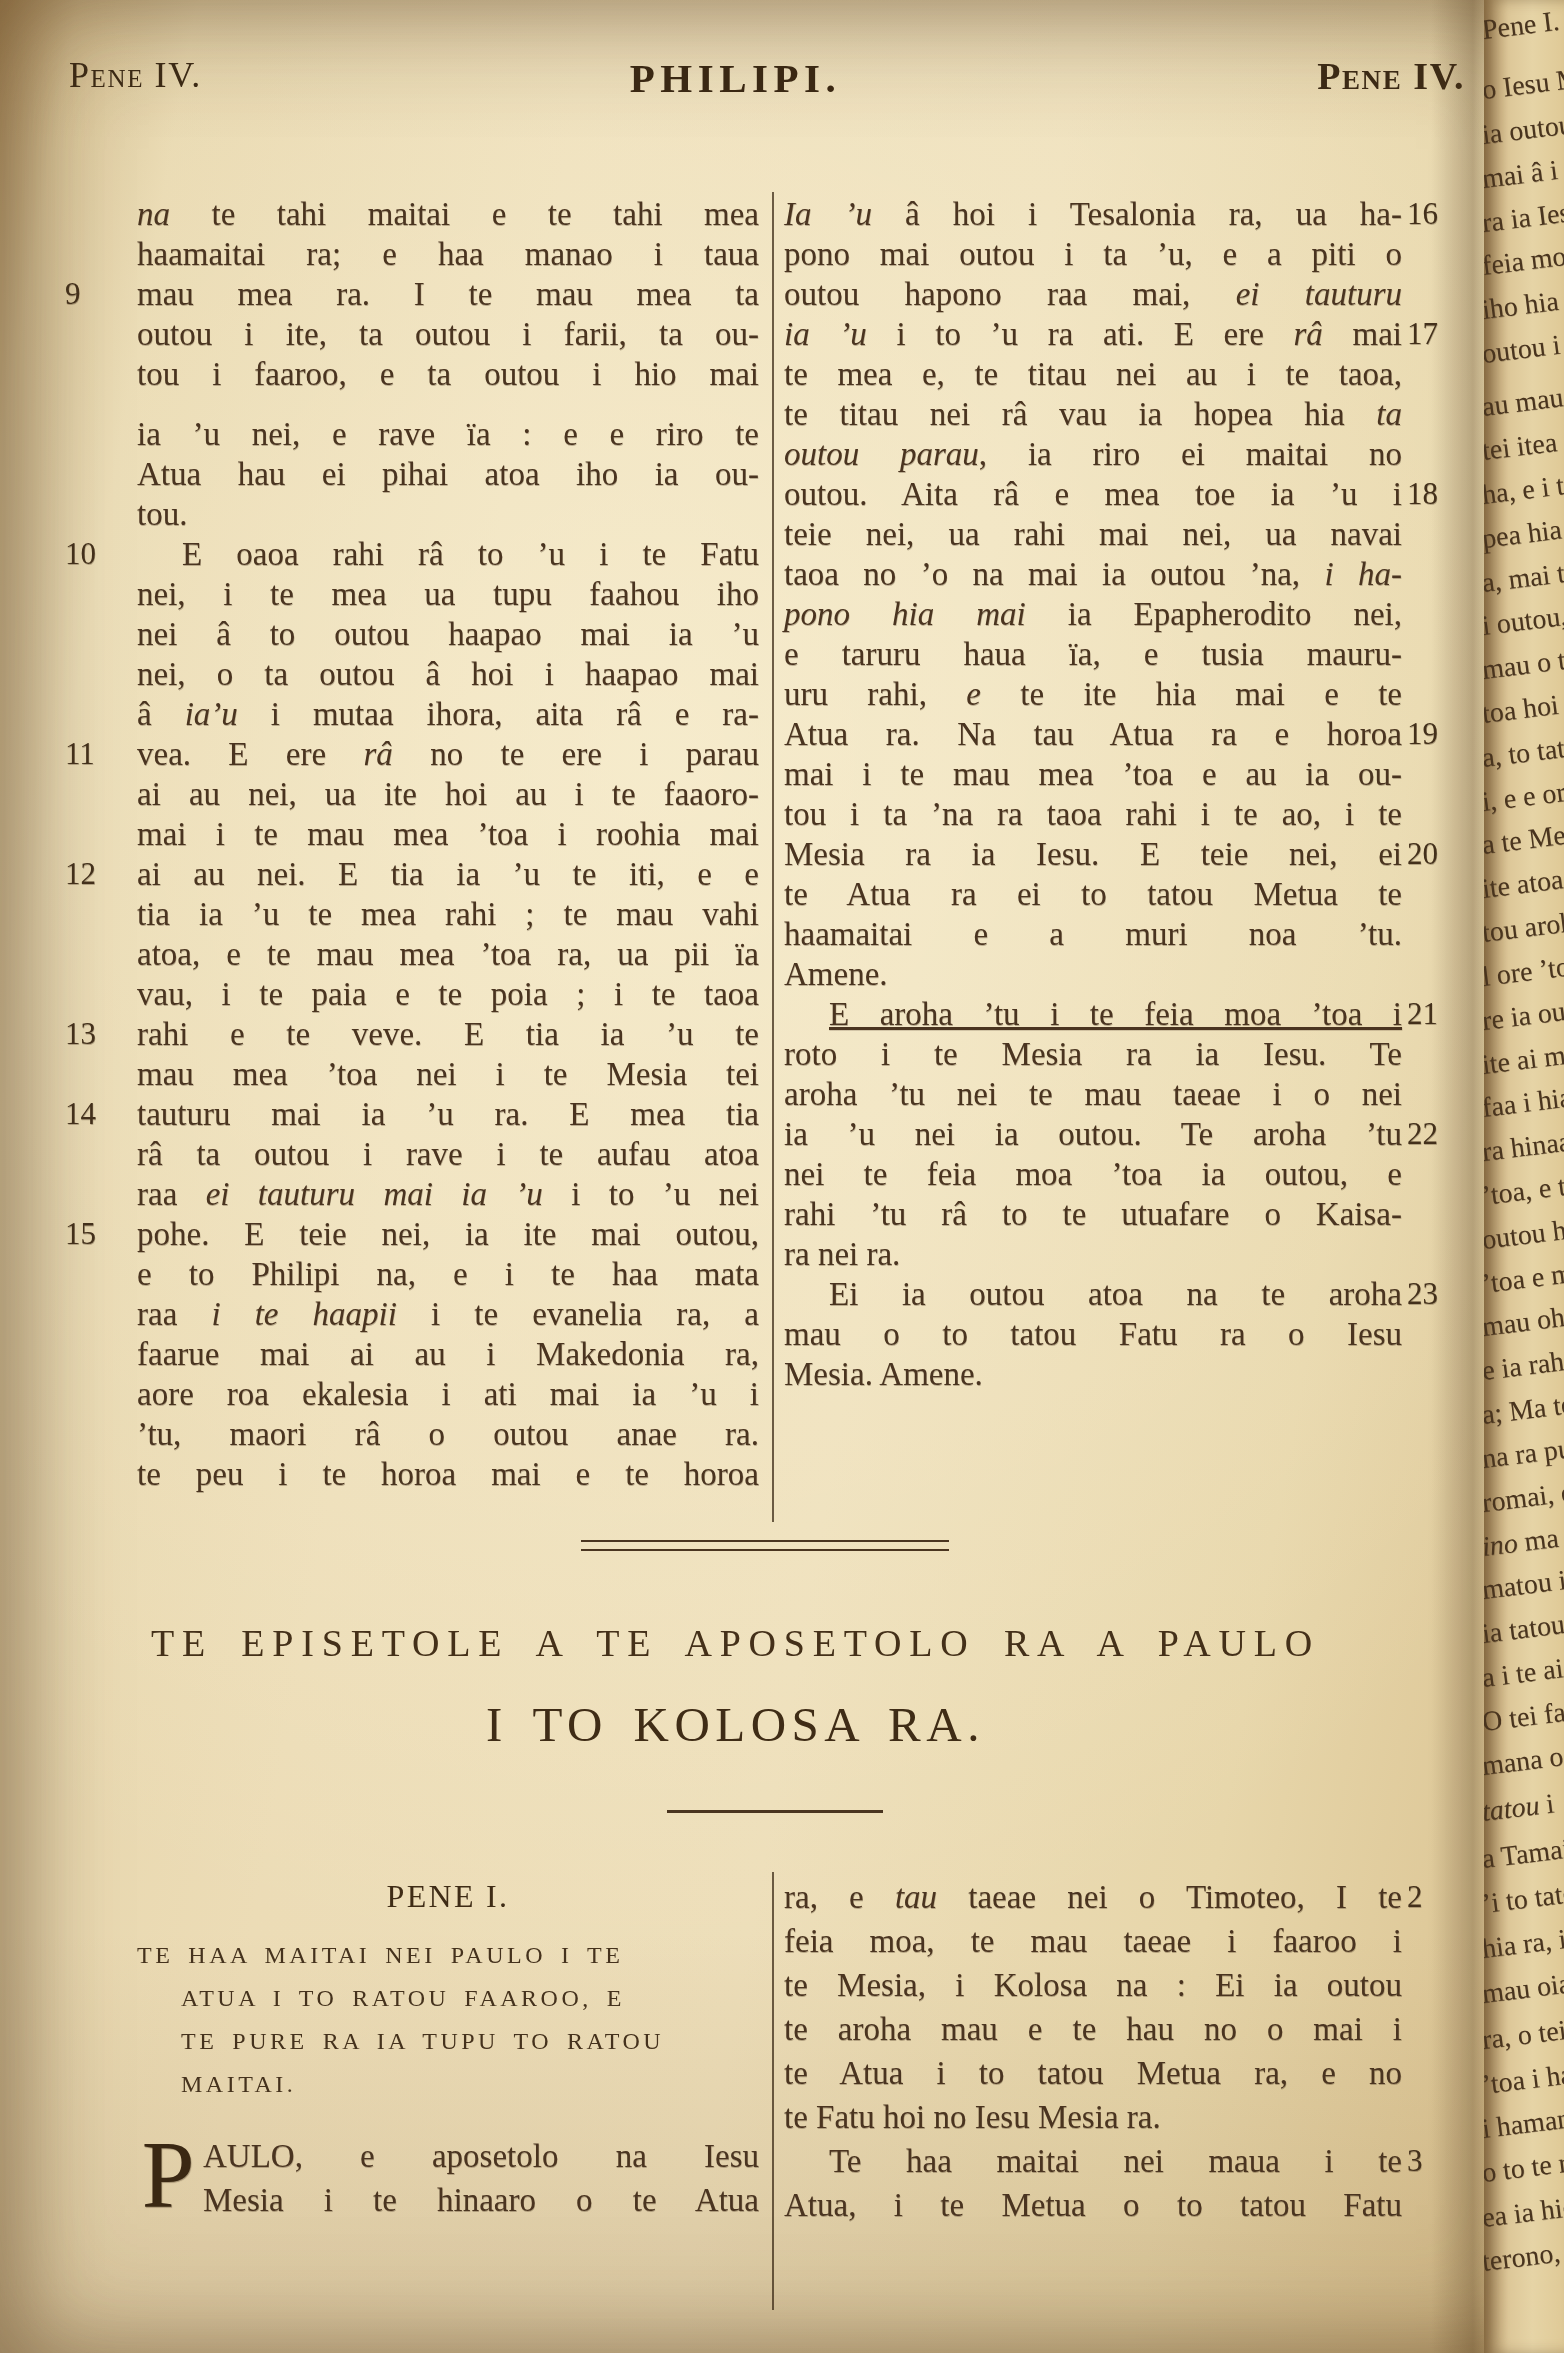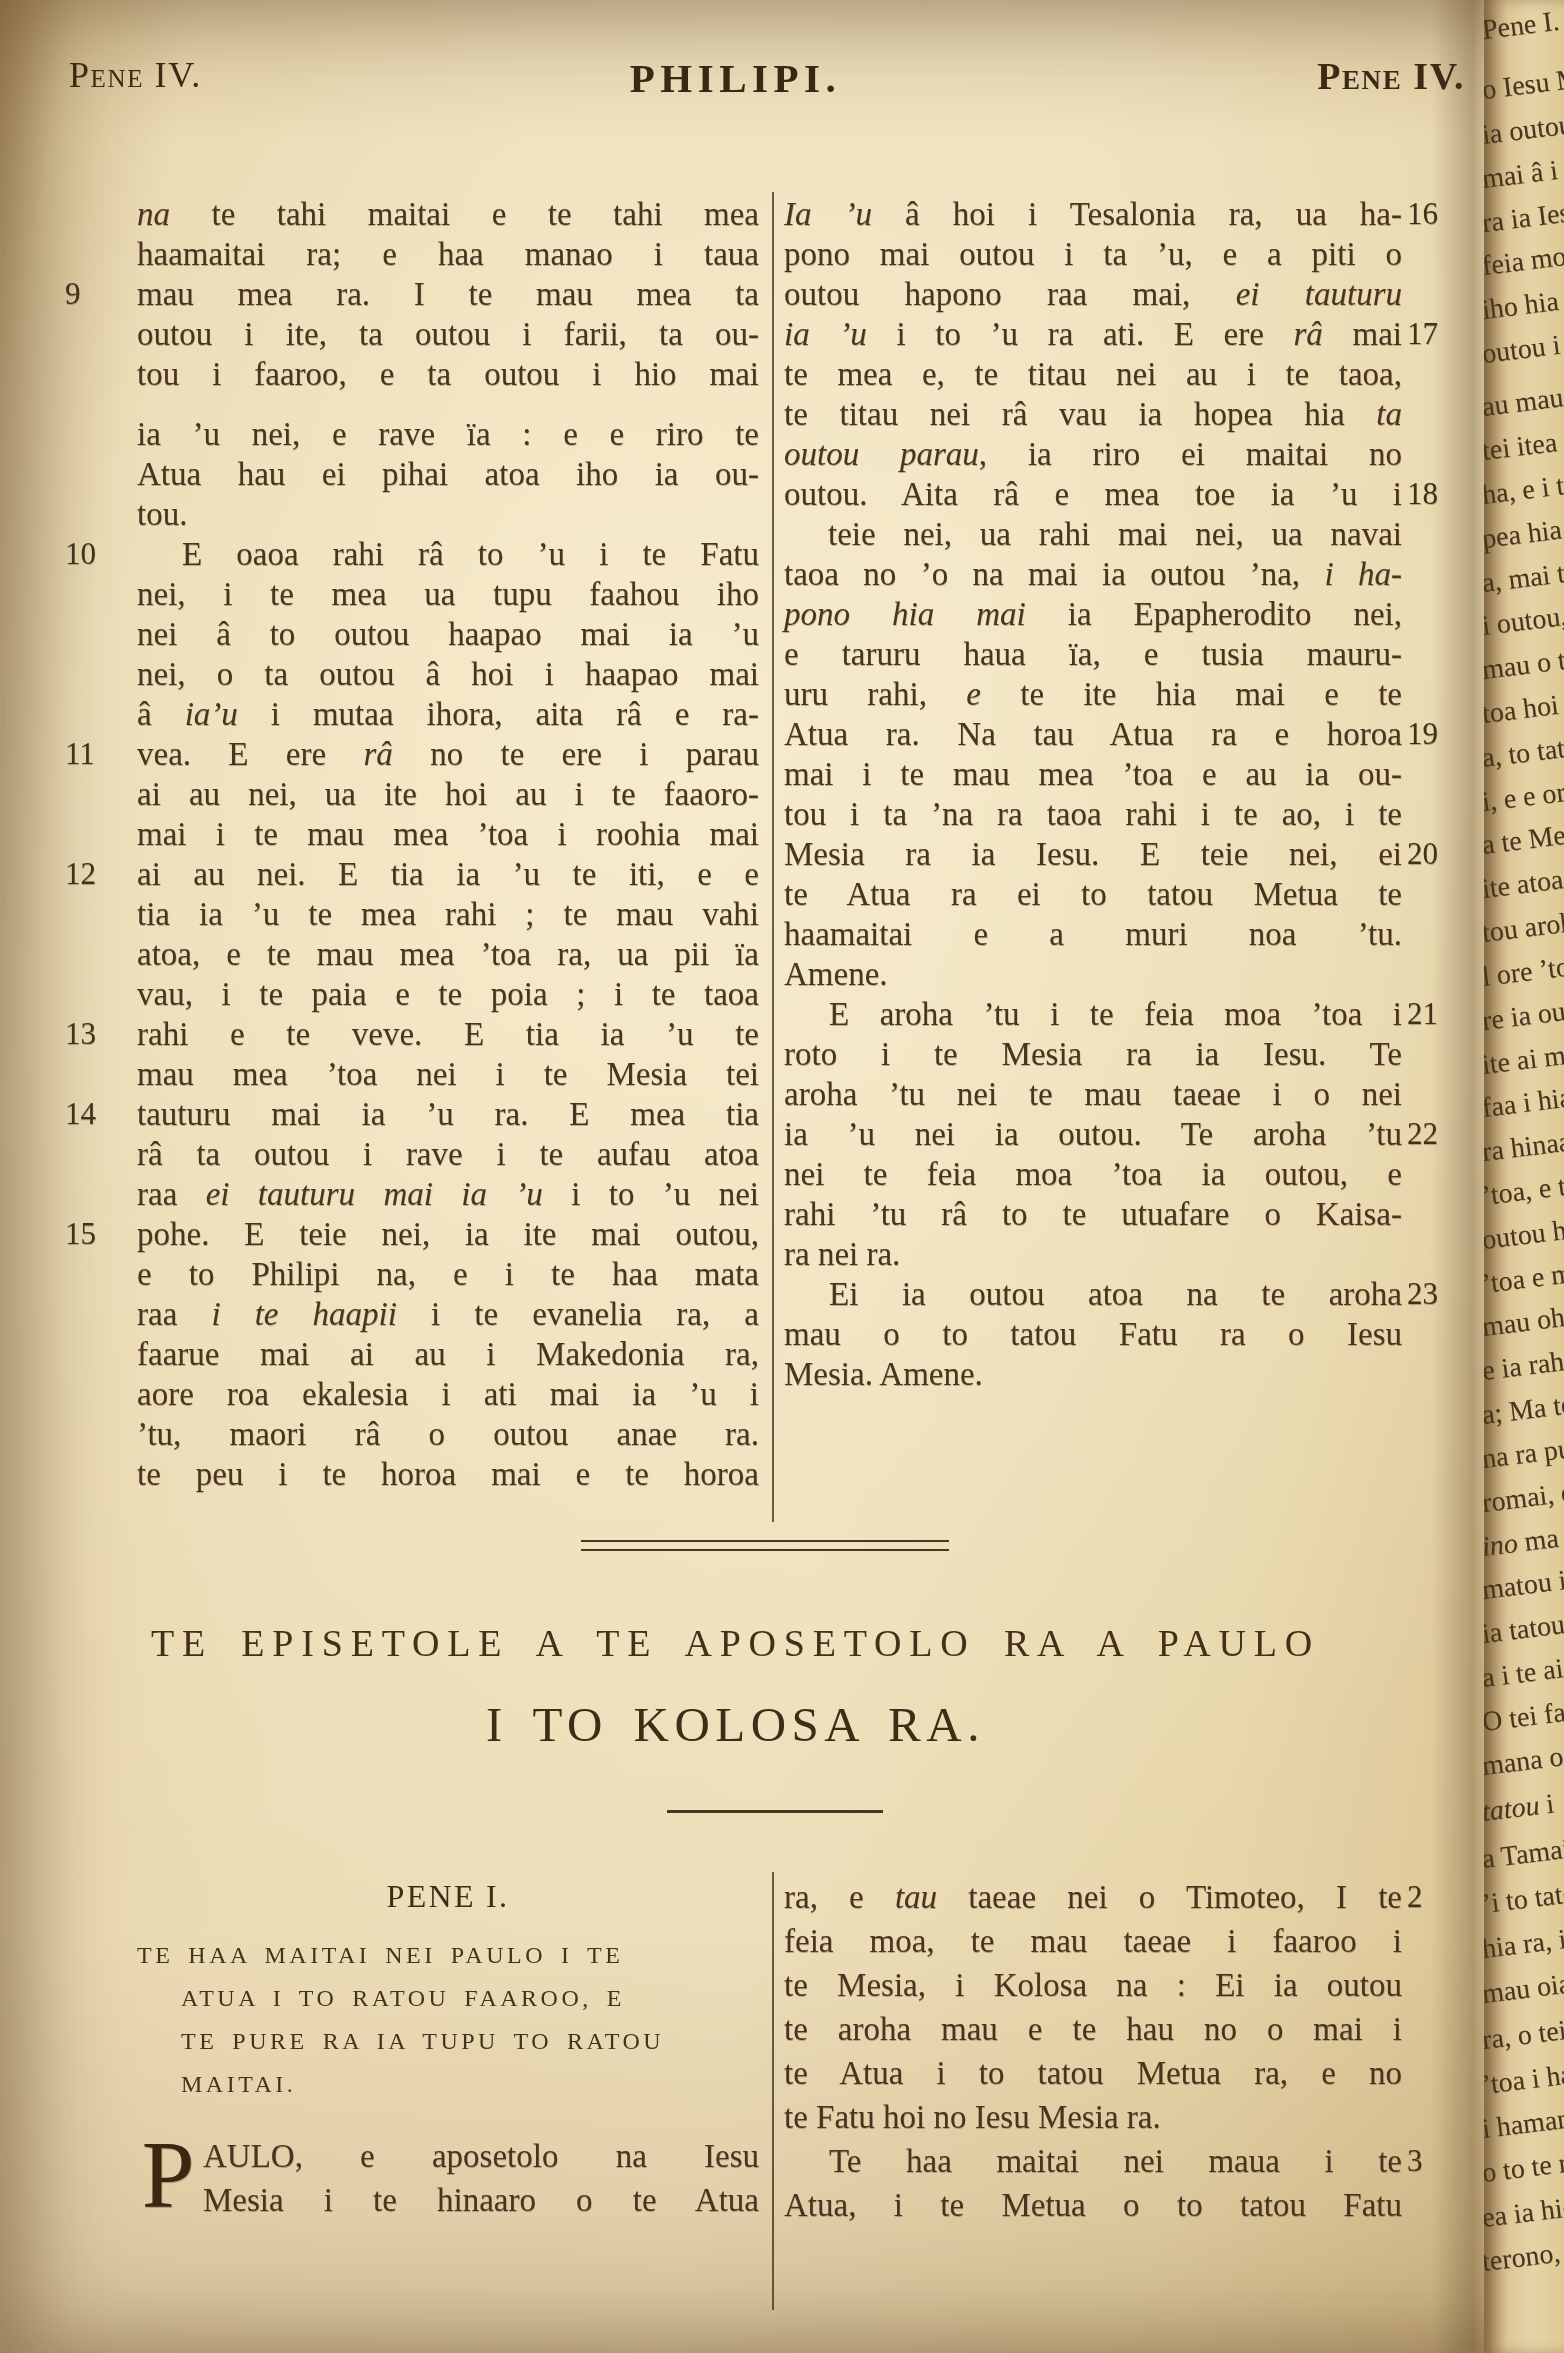--- a/index.html
+++ b/index.html
@@ -100,33 +100,33 @@
     </div>
   <div id="phil-right" class="col" style="left:784px;top:194px;width:618px;">
       <div class="tline" style="height: 40px; line-height: 40px;"><span><i>Ia ’u</i> â hoi i Tesalonia ra, ua ha-</span><span class="vnum vright">16</span></div>
       <div class="tline" style="height: 40px; line-height: 40px;"><span>pono mai outou i ta ’u, e a piti o</span></div>
       <div class="tline" style="height: 40px; line-height: 40px;"><span>outou hapono raa mai, <i>ei tauturu</i></span></div>
       <div class="tline" style="height: 40px; line-height: 40px;"><span><i>ia ’u</i> i to ’u ra ati.  E ere <i>râ</i> mai</span><span class="vnum vright">17</span></div>
       <div class="tline" style="height: 40px; line-height: 40px;"><span>te mea e, te titau nei au i te taoa,</span></div>
       <div class="tline" style="height: 40px; line-height: 40px;"><span>te titau nei râ vau ia hopea hia <i>ta</i></span></div>
       <div class="tline" style="height: 40px; line-height: 40px;"><span><i>outou parau</i>, ia riro ei maitai no</span></div>
       <div class="tline" style="height: 40px; line-height: 40px;"><span>outou.  Aita râ e mea toe ia ’u i</span><span class="vnum vright">18</span></div>
-      <div class="tline" style="height: 40px; line-height: 40px; margin-left: 44px;"><span>teie nei, ua rahi mai nei, ua navai</span></div>
+      <div class="tline" style="height: 40px; line-height: 40px;"><span>teie nei, ua rahi mai nei, ua navai</span></div>
       <div class="tline" style="height: 40px; line-height: 40px;"><span>taoa no ’o na mai ia outou ’na, <i>i ha-</i></span></div>
       <div class="tline" style="height: 40px; line-height: 40px;"><span><i>pono hia mai</i> ia Epapherodito nei,</span></div>
       <div class="tline" style="height: 40px; line-height: 40px;"><span>e taruru haua ïa, e tusia mauru-</span></div>
       <div class="tline" style="height: 40px; line-height: 40px;"><span>uru rahi, <i>e</i> te ite hia mai e te</span></div>
       <div class="tline" style="height: 40px; line-height: 40px;"><span>Atua ra.  Na tau Atua ra e horoa</span><span class="vnum vright">19</span></div>
       <div class="tline" style="height: 40px; line-height: 40px;"><span>mai i te mau mea ’toa e au ia ou-</span></div>
       <div class="tline" style="height: 40px; line-height: 40px;"><span>tou i ta ’na ra taoa rahi i te ao, i te</span></div>
       <div class="tline" style="height: 40px; line-height: 40px;"><span>Mesia ra ia Iesu.  E teie nei, ei</span><span class="vnum vright">20</span></div>
       <div class="tline" style="height: 40px; line-height: 40px;"><span>te Atua ra ei to tatou Metua te</span></div>
       <div class="tline" style="height: 40px; line-height: 40px;"><span>haamaitai e a muri noa ’tu.</span></div>
       <div class="tline nojust" style="height: 40px; line-height: 40px;"><span>Amene.</span></div>
-      <div class="tline pind" style="height: 40px; line-height: 40px;"><span>E aroha ’tu i te feia moa ’toa i</span><span class="vnum vright">21</span></div>
+      <div class="tline pind" style="height: 40px; line-height: 40px; text-decoration: underline;"><span>E aroha ’tu i te feia moa ’toa i</span><span class="vnum vright">21</span></div>
       <div class="tline" style="height: 40px; line-height: 40px;"><span>roto i te Mesia ra ia Iesu.  Te</span></div>
       <div class="tline" style="height: 40px; line-height: 40px;"><span>aroha ’tu nei te mau taeae i o nei</span></div>
       <div class="tline" style="height: 40px; line-height: 40px;"><span>ia ’u nei ia outou.  Te aroha ’tu</span><span class="vnum vright">22</span></div>
       <div class="tline" style="height: 40px; line-height: 40px;"><span>nei te feia moa ’toa ia outou, e</span></div>
       <div class="tline" style="height: 40px; line-height: 40px;"><span>rahi ’tu râ to te utuafare o Kaisa-</span></div>
       <div class="tline nojust" style="height: 40px; line-height: 40px;"><span>ra nei ra.</span></div>
       <div class="tline pind" style="height: 40px; line-height: 40px;"><span>Ei ia outou atoa na te aroha</span><span class="vnum vright">23</span></div>
       <div class="tline" style="height: 40px; line-height: 40px;"><span>mau o to tatou Fatu ra o Iesu</span></div>
       <div class="tline nojust" style="height: 40px; line-height: 40px;"><span>Mesia.  Amene.</span></div>
     </div>

